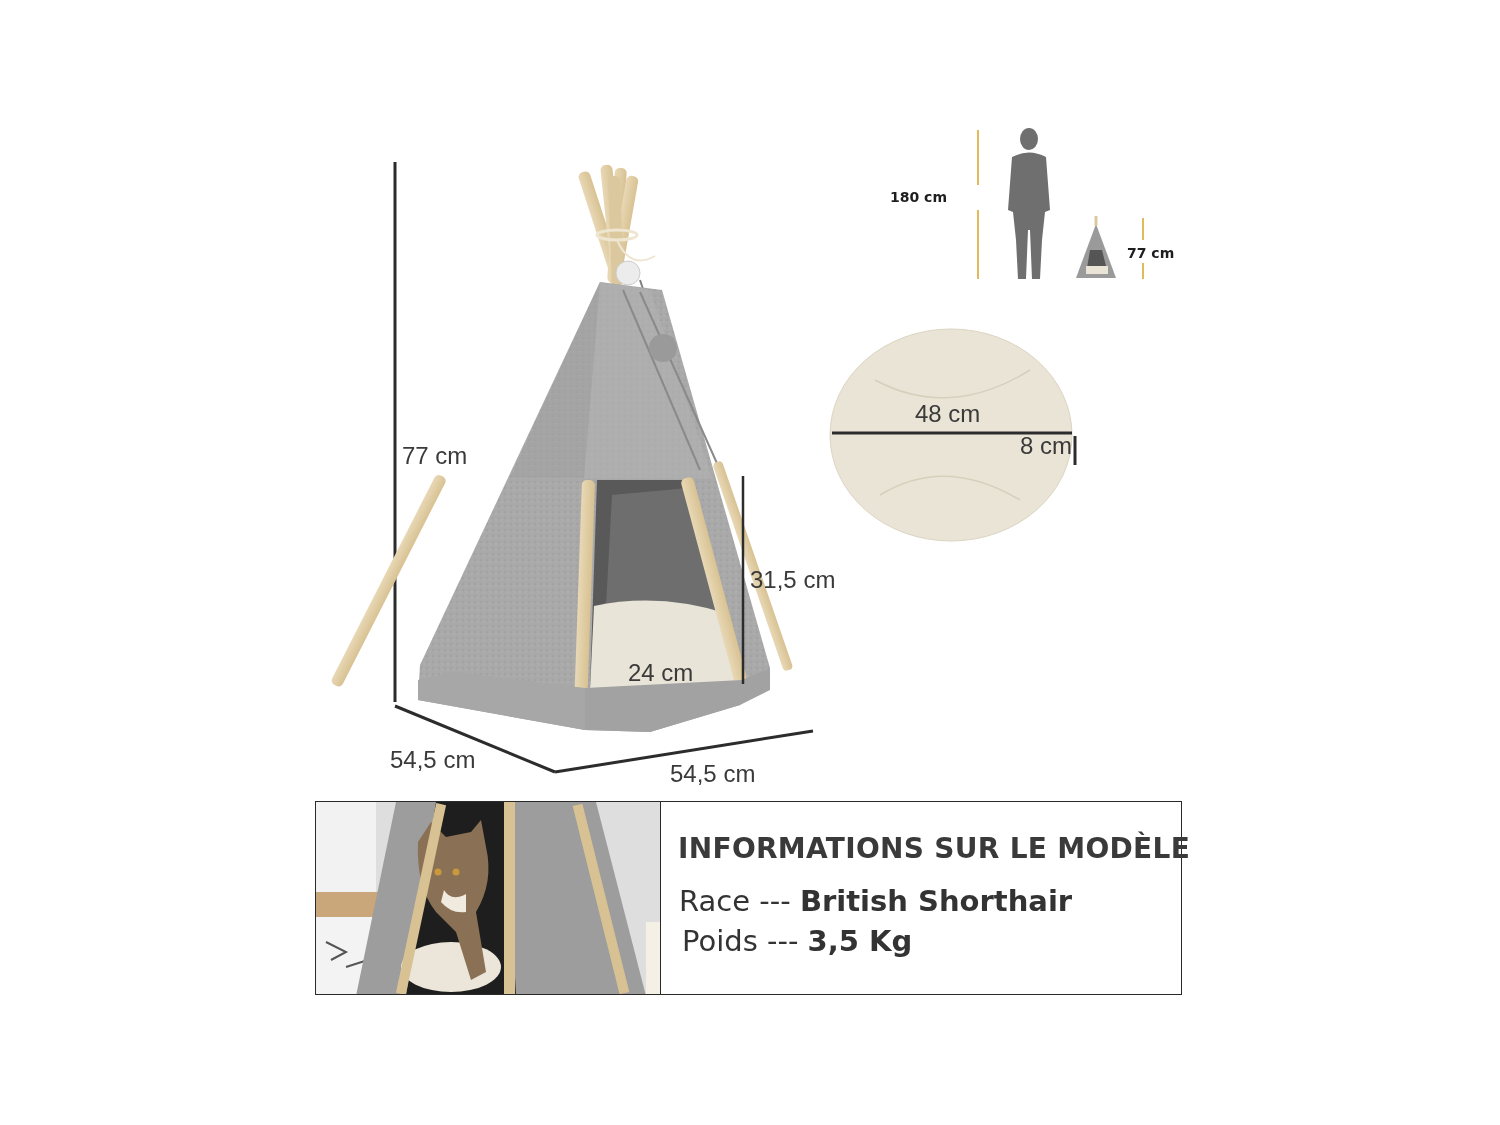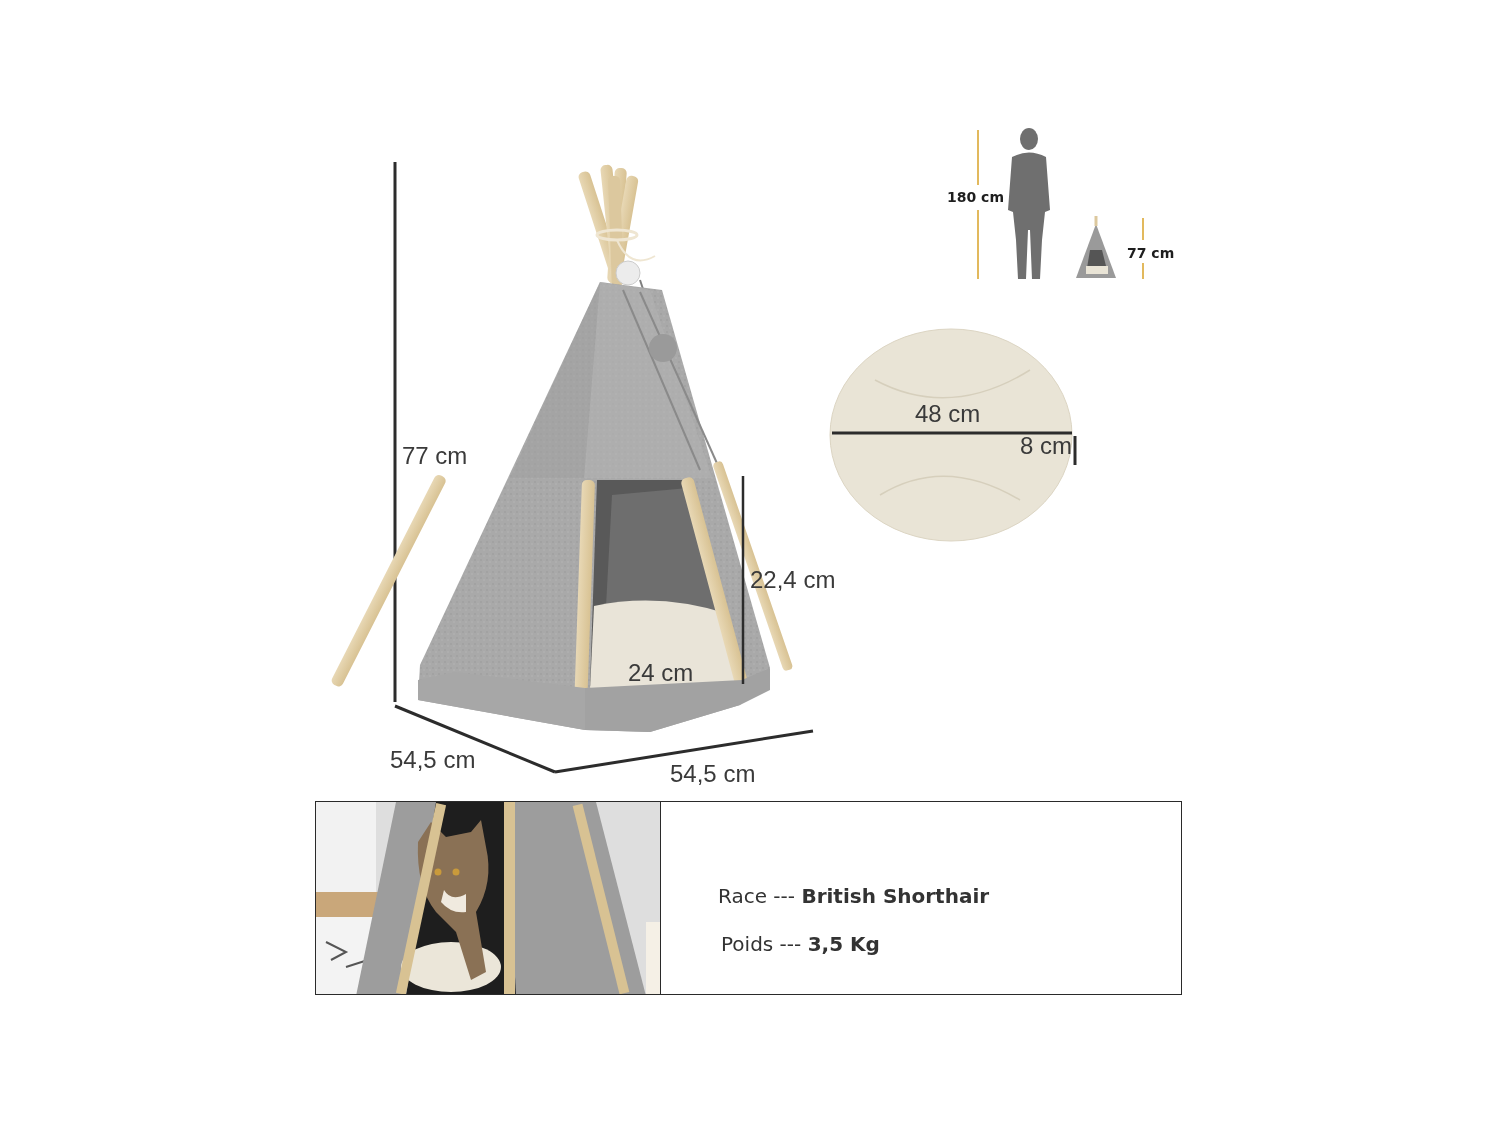--- a/index.html
+++ b/index.html
@@ -3,21 +3,21 @@
 <meta charset="utf-8">
 <style>
   html, body { margin:0; padding:0; }
   body { width:1500px; height:1125px; background:#ffffff; position:relative; overflow:hidden; font-family:"DejaVu Sans", sans-serif; color:#333; }
   .abs { position:absolute; }
   .dim { font-family:Liberation Sans, sans-serif; font-size:24px; color:#3a3a3a; white-space:nowrap; }
   .small-dim { font-family:"DejaVu Sans", sans-serif; font-size:14px; font-weight:bold; color:#1e1e1e; white-space:nowrap; }
   .infobox { left:315px; top:801px; width:867px; height:194px; border:1.5px solid #2a2a2a; box-sizing:border-box; background:#fff; }
   .photo { position:absolute; left:0; top:0; width:344px; height:100%; border-right:1.5px solid #2a2a2a; overflow:hidden; }
   .info-title { position:absolute; left:362px; top:30px; font-size:28px; font-weight:bold; color:#3a3a3a; letter-spacing:0.3px; white-space:nowrap; }
-  .info-row { position:absolute; left:363px; font-size:20px; color:#333; white-space:nowrap;margin-left:39px; }
+  .info-row { position:absolute; left:363px; font-size:29px; color:#333; white-space:nowrap; }
   .info-row b { font-weight:bold; color:#333; }
 </style>
 </head>
 <body>
 
 <svg class="abs" style="left:0;top:0" width="1500" height="1125" viewBox="0 0 1500 1125">
   <defs>
     <pattern id="felt" width="6" height="6" patternUnits="userSpaceOnUse">
       <rect width="6" height="6" fill="#a9a9a9"></rect>
       <circle cx="1" cy="2" r="0.8" fill="#9a9a9a"></circle>
@@ -92,27 +92,27 @@
     <polygon points="1096,224 1076,278 1116,278" fill="#9a9a9a"></polygon>
     <polygon points="1090,250 1102,250 1108,274 1086,274" fill="#555"></polygon>
     <rect x="1086" y="266" width="22" height="8" fill="#e9e4d6"></rect>
     <line x1="1096" y1="216" x2="1096" y2="226" stroke="#dcc89e" stroke-width="3"></line>
   </g>
   <line x1="1143" y1="218" x2="1143" y2="240" stroke="#d9a227" stroke-width="1.5"></line>
   <line x1="1143" y1="263" x2="1143" y2="279" stroke="#d9a227" stroke-width="1.5"></line>
 </svg>
 
 <div class="abs dim" style="left:402px;top:442px">77 cm</div>
-<div class="abs dim" style="left:750px;top:566px">22,4 cm</div>
+<div class="abs dim" style="left:750px;top:566px">31,5 cm</div>
 <div class="abs dim" style="left:628px;top:659px">24 cm</div>
 <div class="abs dim" style="left:390px;top:746px">54,5 cm</div>
 <div class="abs dim" style="left:670px;top:760px">54,5 cm</div>
 <div class="abs dim" style="left:915px;top:400px">48 cm</div>
 <div class="abs dim" style="left:1020px;top:432px">8 cm</div>
-<div class="abs small-dim" style="left:947px;top:189px">180 cm</div>
+<div class="abs small-dim" style="left:890px;top:189px">180 cm</div>
 <div class="abs small-dim" style="left:1127px;top:245px">77 cm</div>
 
 <div class="abs infobox">
   <div class="photo">
     <svg width="344" height="194" viewBox="0 0 344 194">
       <rect width="344" height="194" fill="#dedede"></rect>
       <rect x="0" y="0" width="60" height="90" fill="#f2f2f2"></rect>
       <rect x="0" y="90" width="120" height="30" fill="#c9a77a"></rect>
       <rect x="0" y="115" width="80" height="80" fill="#f3f3f3"></rect>
       <path d="M10,140 l20,10 l-15,8 M30,165 l25,-8" stroke="#555" stroke-width="2" fill="none"></path>
@@ -123,21 +123,22 @@
       <path d="M102,40 L115,20 L130,35 L155,30 L165,18 L170,45 Q178,80 160,110 L170,170 L155,178 L140,130 L120,110 Q100,85 102,40 Z" fill="#8a7155"></path>
       <circle cx="122" cy="70" r="3.5" fill="#c99a3b"></circle>
       <circle cx="140" cy="70" r="3.5" fill="#c99a3b"></circle>
       <path d="M128,88 Q135,100 150,92 L150,110 Q135,112 125,100 Z" fill="#f0eadf"></path>
       <rect x="100" y="0" width="10" height="194" fill="#d8c293" transform="rotate(12 105 97)"></rect>
       <rect x="188" y="0" width="11" height="194" fill="#d8c293"></rect>
       <rect x="280" y="0" width="10" height="194" fill="#d8c293" transform="rotate(-14 285 97)"></rect>
       <rect x="330" y="120" width="14" height="74" fill="#f5f0e6"></rect>
     </svg>
   </div>
+  <div class="info-title">INFORMATIONS SUR LE MODÈLE</div>
   <div class="info-row" style="top:82px">
     <span>Race ---</span>
     <b>British Shorthair</b>
   </div>
-  <div class="info-row" style="top:130px;left:366px">
+  <div class="info-row" style="top:122px;left:366px">
     <span>Poids ---</span>
     <b>3,5 Kg</b>
   </div>
 </div>
 
 </body></html>

